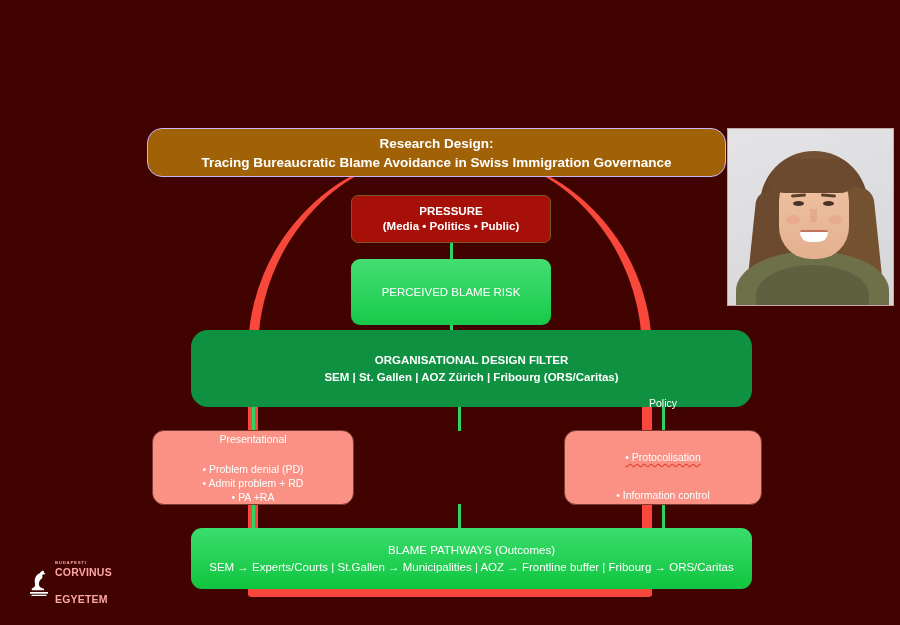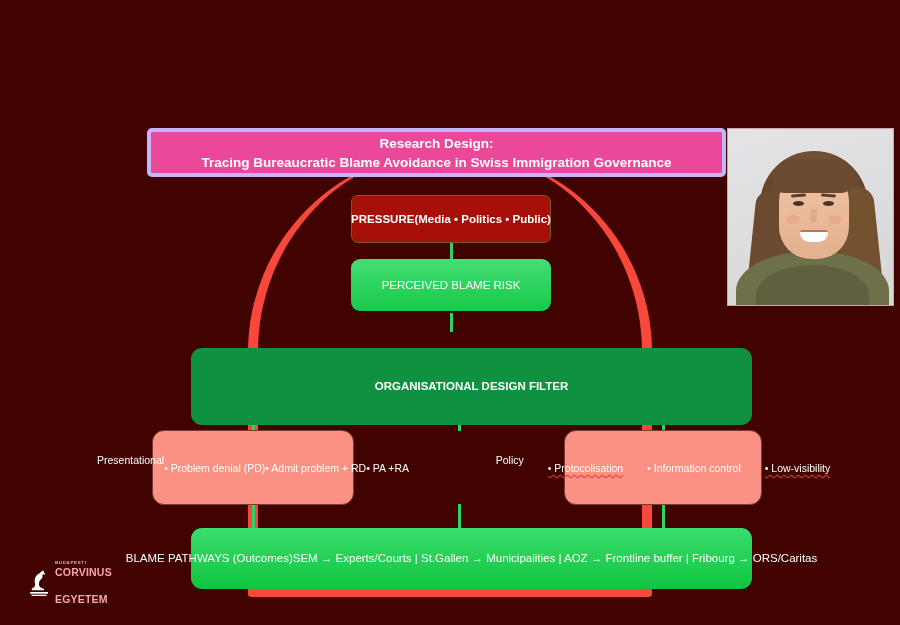--- a/index.html
+++ b/index.html
@@ -22,23 +22,23 @@
     border-radius:210px 210px 4px 4px;
     box-sizing:border-box;
     z-index:1;
   }
 
   
   .title-bar{
     position:absolute;
     left:147px; top:128px;
     width:579px; height:49px;
-    background:#ec4899;
-    border:4px solid #c4b5fd;
-    border-radius:5px;
+    background:#a16207;
+    border:1px solid #c4b5fd;
+    border-radius:15px;
     box-sizing:border-box;
     z-index:5;
     display:flex;flex-direction:column;
     align-items:center;justify-content:center;
     color:#ffffff;
     font-weight:bold;
     font-size:13.5px;
     line-height:19px;
     text-align:center;
   }
@@ -52,45 +52,45 @@
     border:1px solid #c9a8a8;
     box-sizing:border-box;
     z-index:6;
     overflow:hidden;
   }
 
   
   .node{
     position:absolute;
     box-sizing:border-box;
-    display:flex;flex-direction:row;
+    display:flex;flex-direction:column;
     align-items:center;justify-content:center;
     color:#ffffff;
     text-align:center;
     z-index:4;
   }
   .node .ln{display:block;white-space:nowrap;}
 
   .pressure{
     left:351px; top:195px; width:200px; height:48px;
     background:#A71008;
     border:1px solid #7a5a20;
     border-radius:7px;
     font-weight:bold;font-size:11.5px;line-height:15px;
   }
   .risk{
-    left:351px; top:259px; width:200px; height:52px;
+    left:351px; top:259px; width:200px; height:66px;
     background:linear-gradient(180deg,#44DE73 0%,#17C94A 100%);
     border-radius:9px;
     font-size:11.5px;
   }
   .filter{
-    left:191px; top:348px; width:561px; height:77px;
+    left:191px; top:330px; width:561px; height:77px;
     background:#0E9140;
-    border-radius:11px;
+    border-radius:17px;
     font-weight:bold;font-size:11.5px;line-height:17px;
   }
   .pathways{
     left:191px; top:528px; width:561px; height:61px;
     background:linear-gradient(180deg,#3ADD6D 0%,#10C53F 100%);
     border-radius:11px;
     font-size:11.5px;line-height:17px;
   }
   .pillar{
     top:430px; width:202px; height:75px;
@@ -218,20 +218,21 @@
     <span class="ln">PRESSURE</span>
     <span class="ln">(Media • Politics • Public)</span>
   </div>
 
   <div class="node risk">
     <span class="ln">PERCEIVED BLAME RISK</span>
   </div>
 
   <div class="node filter">
     <span class="ln">ORGANISATIONAL DESIGN FILTER</span>
+    <span class="ln">SEM | St. Gallen | AOZ Zürich | Fribourg (ORS/Caritas)</span>
   </div>
 
   <div class="node pillar p1">
     <span class="ln head">Presentational</span>
     <span class="ln">• Problem denial (PD)</span>
     <span class="ln">• Admit problem + RD</span>
     <span class="ln">• PA +RA</span>
   </div>
 
 

